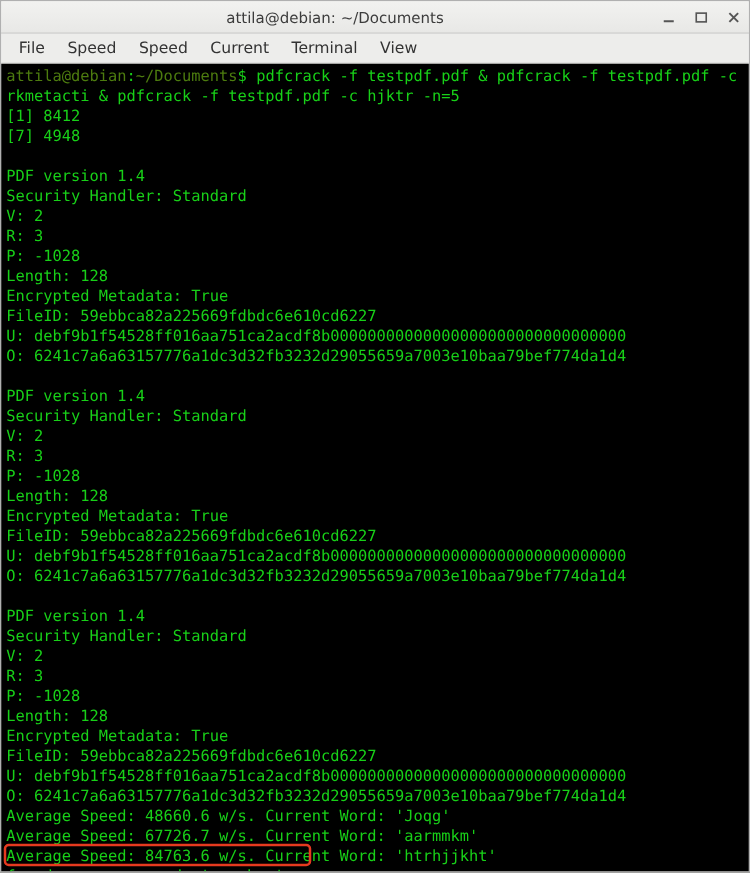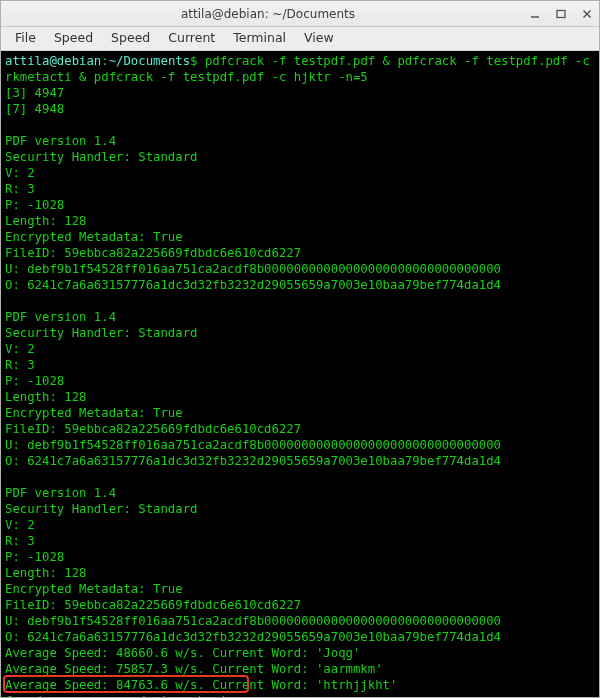--- a/index.html
+++ b/index.html
@@ -70,21 +70,21 @@
       font-family: "DejaVu Sans Mono", "Liberation Mono", monospace;
       font-size: 12.3px;
       line-height: 16px;
       padding: 2px 4px 2px 4px;
       white-space: pre-wrap;
       word-break: break-all;
       overflow: hidden;
       position: relative;
     }
     .term-line { color: #18d018; }
-    .bright { color: #5eead4; font-weight: 500; }
+    .bright { color: #4d7c0f; font-weight: 500; }
     .highlight-box {
       position: absolute;
       border: 2px solid #e63a1f;
       border-radius: 4px;
       pointer-events: none;
     }
   </style>
 </head>
 <body>
 
@@ -115,21 +115,21 @@
   <div class="menubar">
     <span class="menu-item">File</span>
     <span class="menu-item">Speed</span>
     <span class="menu-item">Speed</span>
     <span class="menu-item">Current</span>
     <span class="menu-item">Terminal</span>
     <span class="menu-item">View</span>
   </div>
 
   <div class="terminal"><span class="bright">attila@debian</span><span class="term-line">:</span><span class="bright">~/Documents</span><span class="term-line">$</span><span class="term-line"> </span><span class="term-line">pdfcrack -f testpdf.pdf &amp; pdfcrack -f testpdf.pdf -c rkmetacti &amp; pdfcrack -f testpdf.pdf -c hjktr -n=5</span>
-<span class="term-line">[3] 4947</span>
+<span class="term-line">[1] 8412</span>
 <span class="term-line">[7] 4948</span>
 
 <span class="term-line">PDF version 1.4</span>
 <span class="term-line">Security Handler: Standard</span>
 <span class="term-line">V: 2</span>
 <span class="term-line">R: 3</span>
 <span class="term-line">P: -1028</span>
 <span class="term-line">Length: 128</span>
 <span class="term-line">Encrypted Metadata: True</span>
 <span class="term-line">FileID: 59ebbca82a225669fdbdc6e610cd6227</span>
@@ -151,21 +151,21 @@
 <span class="term-line">Security Handler: Standard</span>
 <span class="term-line">V: 2</span>
 <span class="term-line">R: 3</span>
 <span class="term-line">P: -1028</span>
 <span class="term-line">Length: 128</span>
 <span class="term-line">Encrypted Metadata: True</span>
 <span class="term-line">FileID: 59ebbca82a225669fdbdc6e610cd6227</span>
 <span class="term-line">U: debf9b1f54528ff016aa751ca2acdf8b00000000000000000000000000000000</span>
 <span class="term-line">O: 6241c7a6a63157776a1dc3d32fb3232d29055659a7003e10baa79bef774da1d4</span>
 <span class="term-line">Average Speed: 48660.6 w/s. Current Word: 'Joqg'</span>
-<span class="term-line">Average Speed: 75857.3 w/s. Current Word: 'aarmmkm'</span>
+<span class="term-line">Average Speed: 67726.7 w/s. Current Word: 'aarmmkm'</span>
 <span class="term-line">Average Speed: 84763.6 w/s. Current Word: 'htrhjjkht'</span>
 <span class="term-line">found user-password: 'crackme'</span>
 
 
 
     <div class="highlight-box" style="top: 624px; left: 2px; width: 246px; height: 18px;"></div>
   </div>
 
 </div>
 

